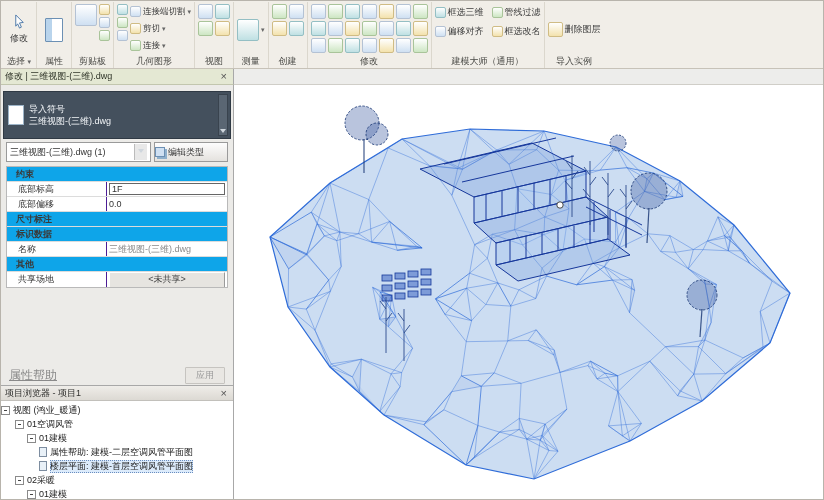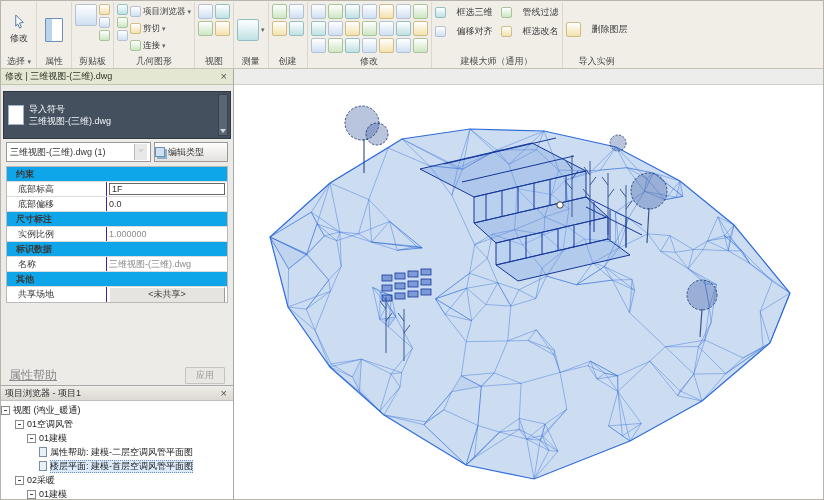--- a/index.html
+++ b/index.html
@@ -17,21 +17,21 @@
   .bigbtn{display:flex;flex-direction:column;align-items:center;gap:1px;padding:2px 4px;border:1px solid transparent;border-radius:2px}
   .bigbtn-label{font-size:9px;color:#3c3c3c}
   .tile{width:15px;height:15px;border:1px solid #b4c2d4;border-radius:2px;background:linear-gradient(#ffffff,#cfe0f2)}
   .tile.c2{background:linear-gradient(#ffffff,#cde6c3);border-color:#a9c49a}
   .tile.c3{background:linear-gradient(#ffffff,#f3e2ad);border-color:#d0bc84}
   .tile.c4{background:linear-gradient(#ffffff,#bfe0e3);border-color:#94bfc4}
   .tile.sm{width:11px;height:11px}
   .tile.big{width:22px;height:22px}
   .tgrid{display:grid;gap:2px}
   .toolrow{display:flex;align-items:center;gap:2px;height:15px;font-size:8.5px;color:#3c3c3c;white-space:nowrap}
-  .mtool{display:flex;align-items:center;gap:11px;height:17px;font-size:9px;color:#3c3c3c;white-space:nowrap}
+  .mtool{display:flex;align-items:center;gap:2px;height:17px;font-size:9px;color:#3c3c3c;white-space:nowrap}
   .col{display:flex;flex-direction:column;gap:2px}
   .icon-props{width:18px;height:24px;border:1px solid #6c90b4;background:linear-gradient(90deg,#b9d4ec 0 6px,#ffffff 6px);border-radius:1px}
 
   
   .options-row{height:16px;display:flex;flex:0 0 auto}
   .options-left{width:233px;background:#e4e8d3;border-right:1px solid #a8a8a8;border-bottom:1px solid #c2c6ae;display:flex;align-items:center;padding:0 4px;font-size:9px;color:#2f3428;white-space:nowrap}
   .options-right{flex:1;background:#ededeb;border-bottom:1px solid #d0cec8}
   .xbtn{margin-left:auto;color:#555;font-size:11px;line-height:1;padding:0 2px;cursor:default}
 
   
@@ -118,21 +118,21 @@
     <div class="rgroup">
       <div class="gbody">
         <div class="col">
           <div class="tile sm c4"></div>
           <div class="tile sm c2"></div>
           <div class="tile sm"></div>
         </div>
         <div class="col">
           <div class="toolrow">
             <span class="tile sm"></span>
-            <span>项目浏览器</span>
+            <span>连接端切割</span>
             <span class="dd">▾</span>
           </div>
           <div class="toolrow">
             <span class="tile sm c3"></span>
             <span>剪切</span>
             <span class="dd">▾</span>
           </div>
           <div class="toolrow">
             <span class="tile sm c2"></span>
             <span>连接</span>
@@ -286,24 +286,20 @@
               <div class="pinput">1F</div>
             </div>
         </div>
         <div class="prow">
           <div class="plabel">底部偏移</div>
           <div class="pvalue">0.0</div>
         </div>
         <div class="prow section">
             <span>尺寸标注</span>
           </div>
-        <div class="prow">
-          <div class="plabel">实例比例</div>
-          <div class="pvalue muted">1.000000</div>
-        </div>
         <div class="prow section">
             <span>标识数据</span>
           </div>
         <div class="prow">
           <div class="plabel">名称</div>
           <div class="pvalue muted">三维视图-(三维).dwg</div>
         </div>
         <div class="prow section">
             <span>其他</span>
           </div>

